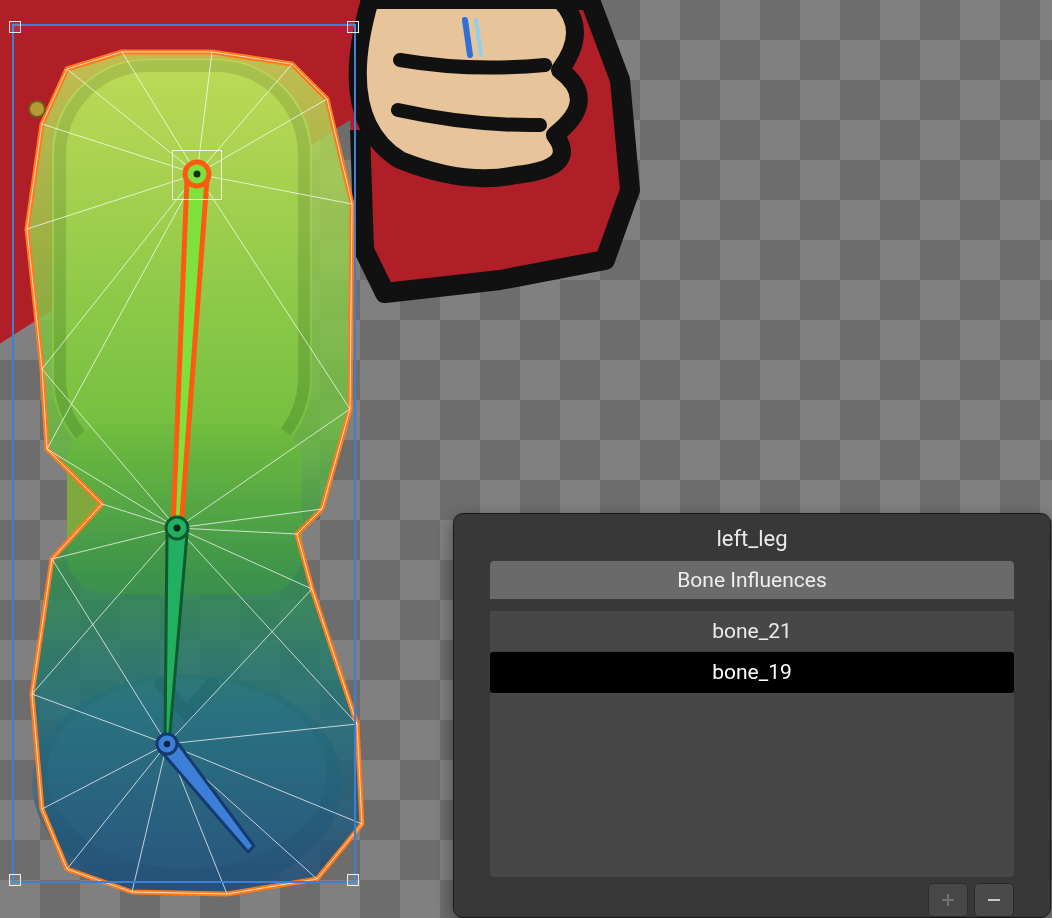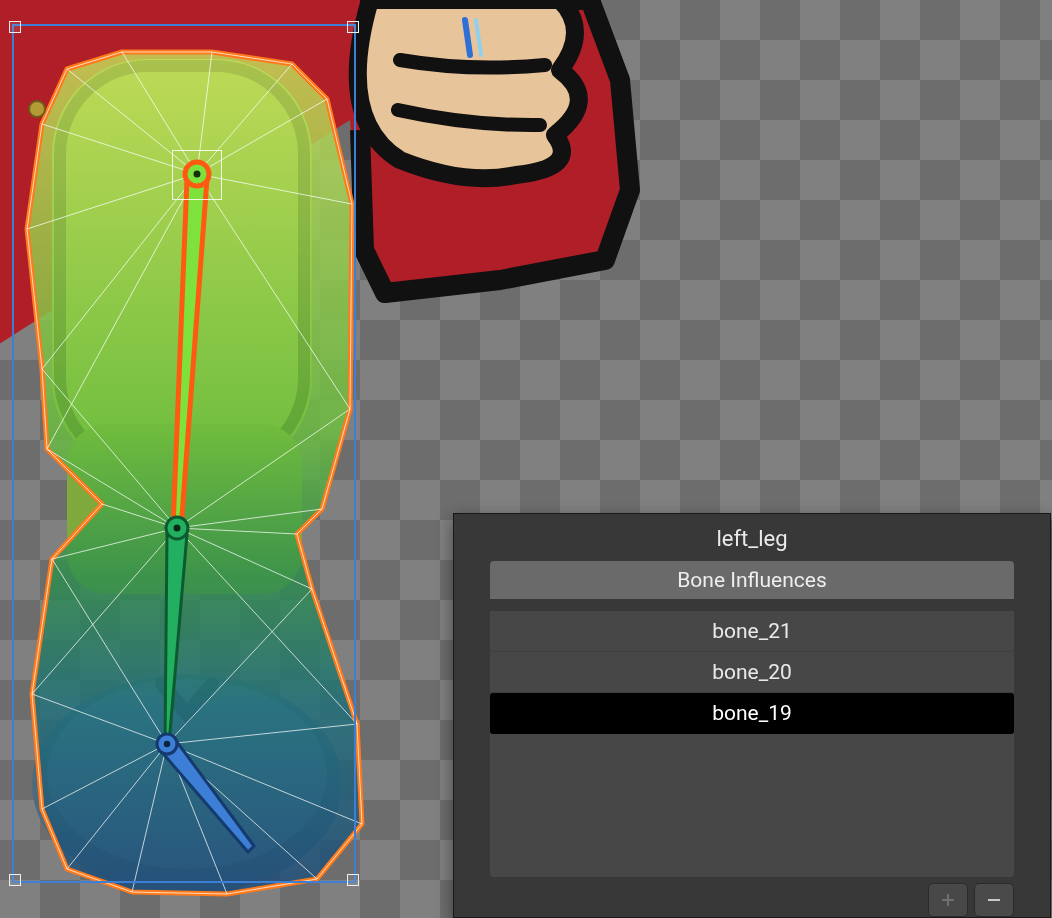--- a/index.html
+++ b/index.html
@@ -60,21 +60,21 @@
 
   
   .panel {
     position: absolute;
     left: 453px;
     top: 513px;
     width: 598px;
     height: 405px;
     background: #383838;
     border: 1px solid #191919;
-    border-radius: 0;
+    border-radius: 10px;
     box-shadow: 0 6px 16px rgba(0,0,0,0.45);
     color: #e6e6e6;
     box-sizing: border-box;
     display: flex;
     flex-direction: column;
   }
   .panel-title {
     text-align: center;
     font-size: 22px;
     padding: 12px 0 10px 0;
@@ -269,21 +269,20 @@
   <div class="handle-sm" style="left:172px; top:150px;"></div>
 
   <div class="panel">
     <div class="panel-title">left_leg</div>
 
     <div class="panel-inner">
       <div class="list-header">Bone Influences</div>
 
       <div class="list-body">
         <div class="list-row">bone_21</div>
-        <div class="list-row">bone_20</div>
         <div class="list-row selected">bone_19</div>
       </div>
     </div>
 
     <div class="panel-footer">
       <div class="icon-btn disabled" title="Add">
         <span>
           <svg viewBox="0 0 16 16">
               <path d="M7 2h2v5h5v2H9v5H7V9H2V7h5z" fill="currentColor"></path>
             </svg>

